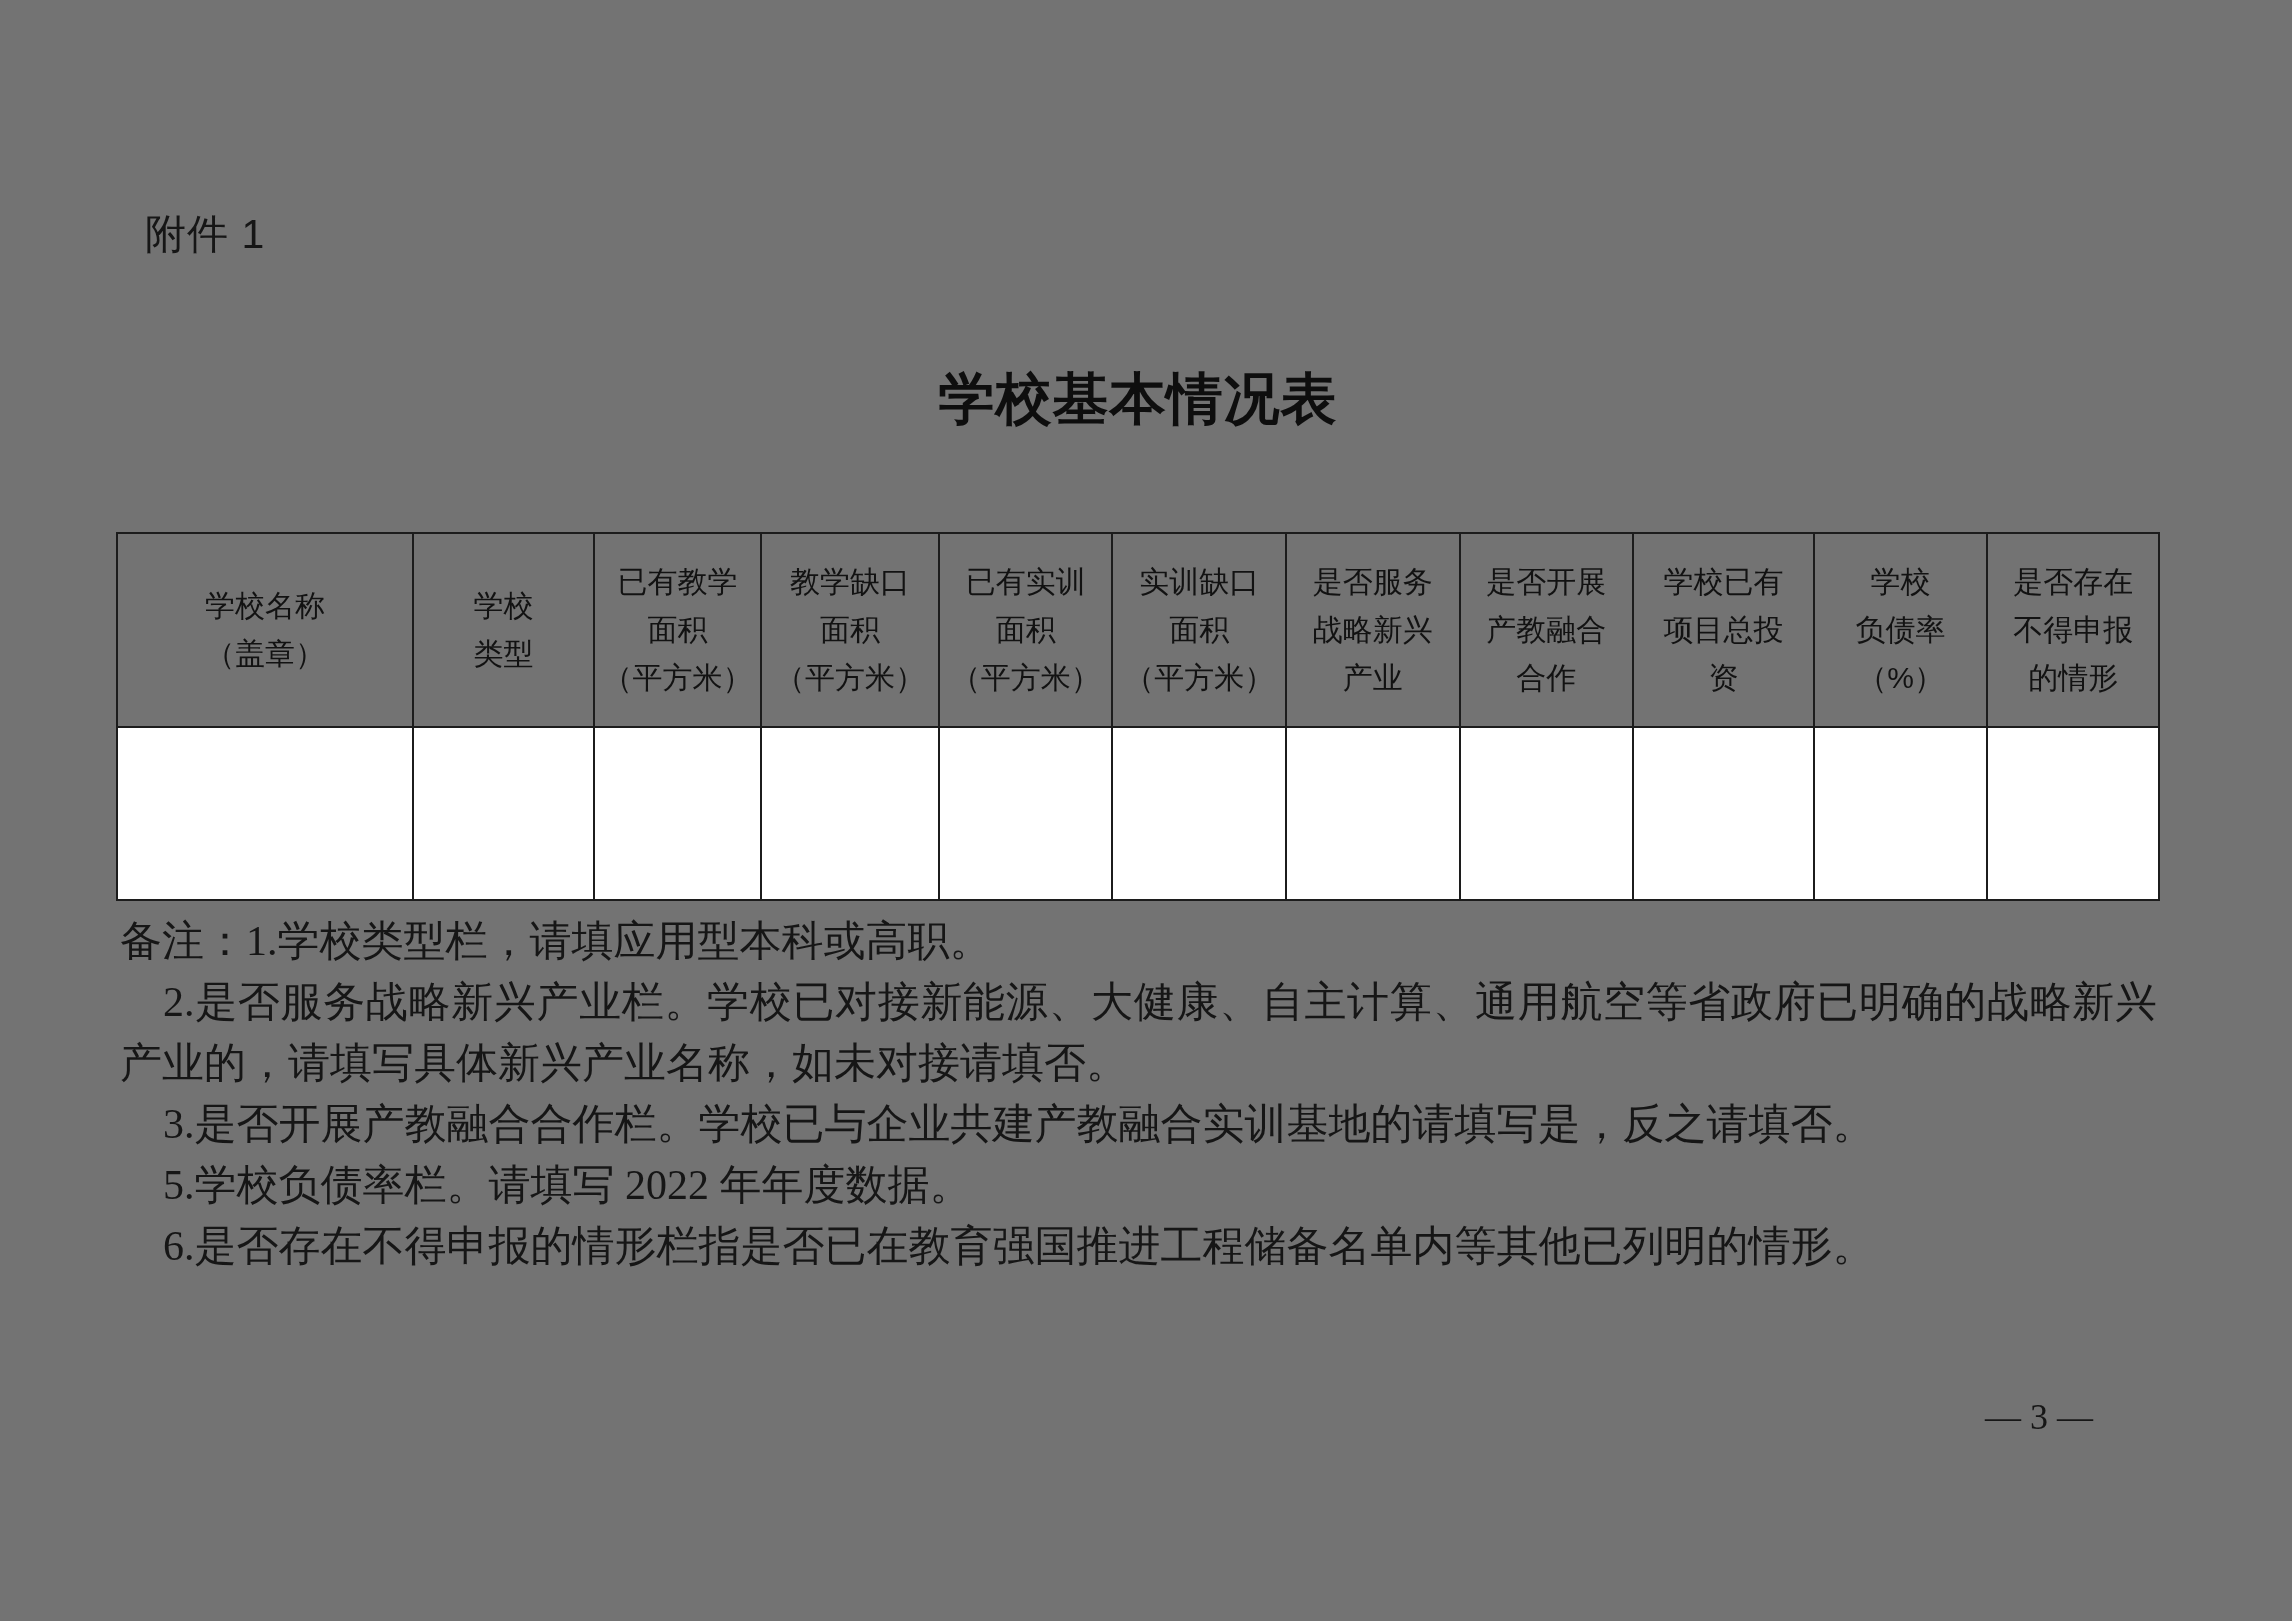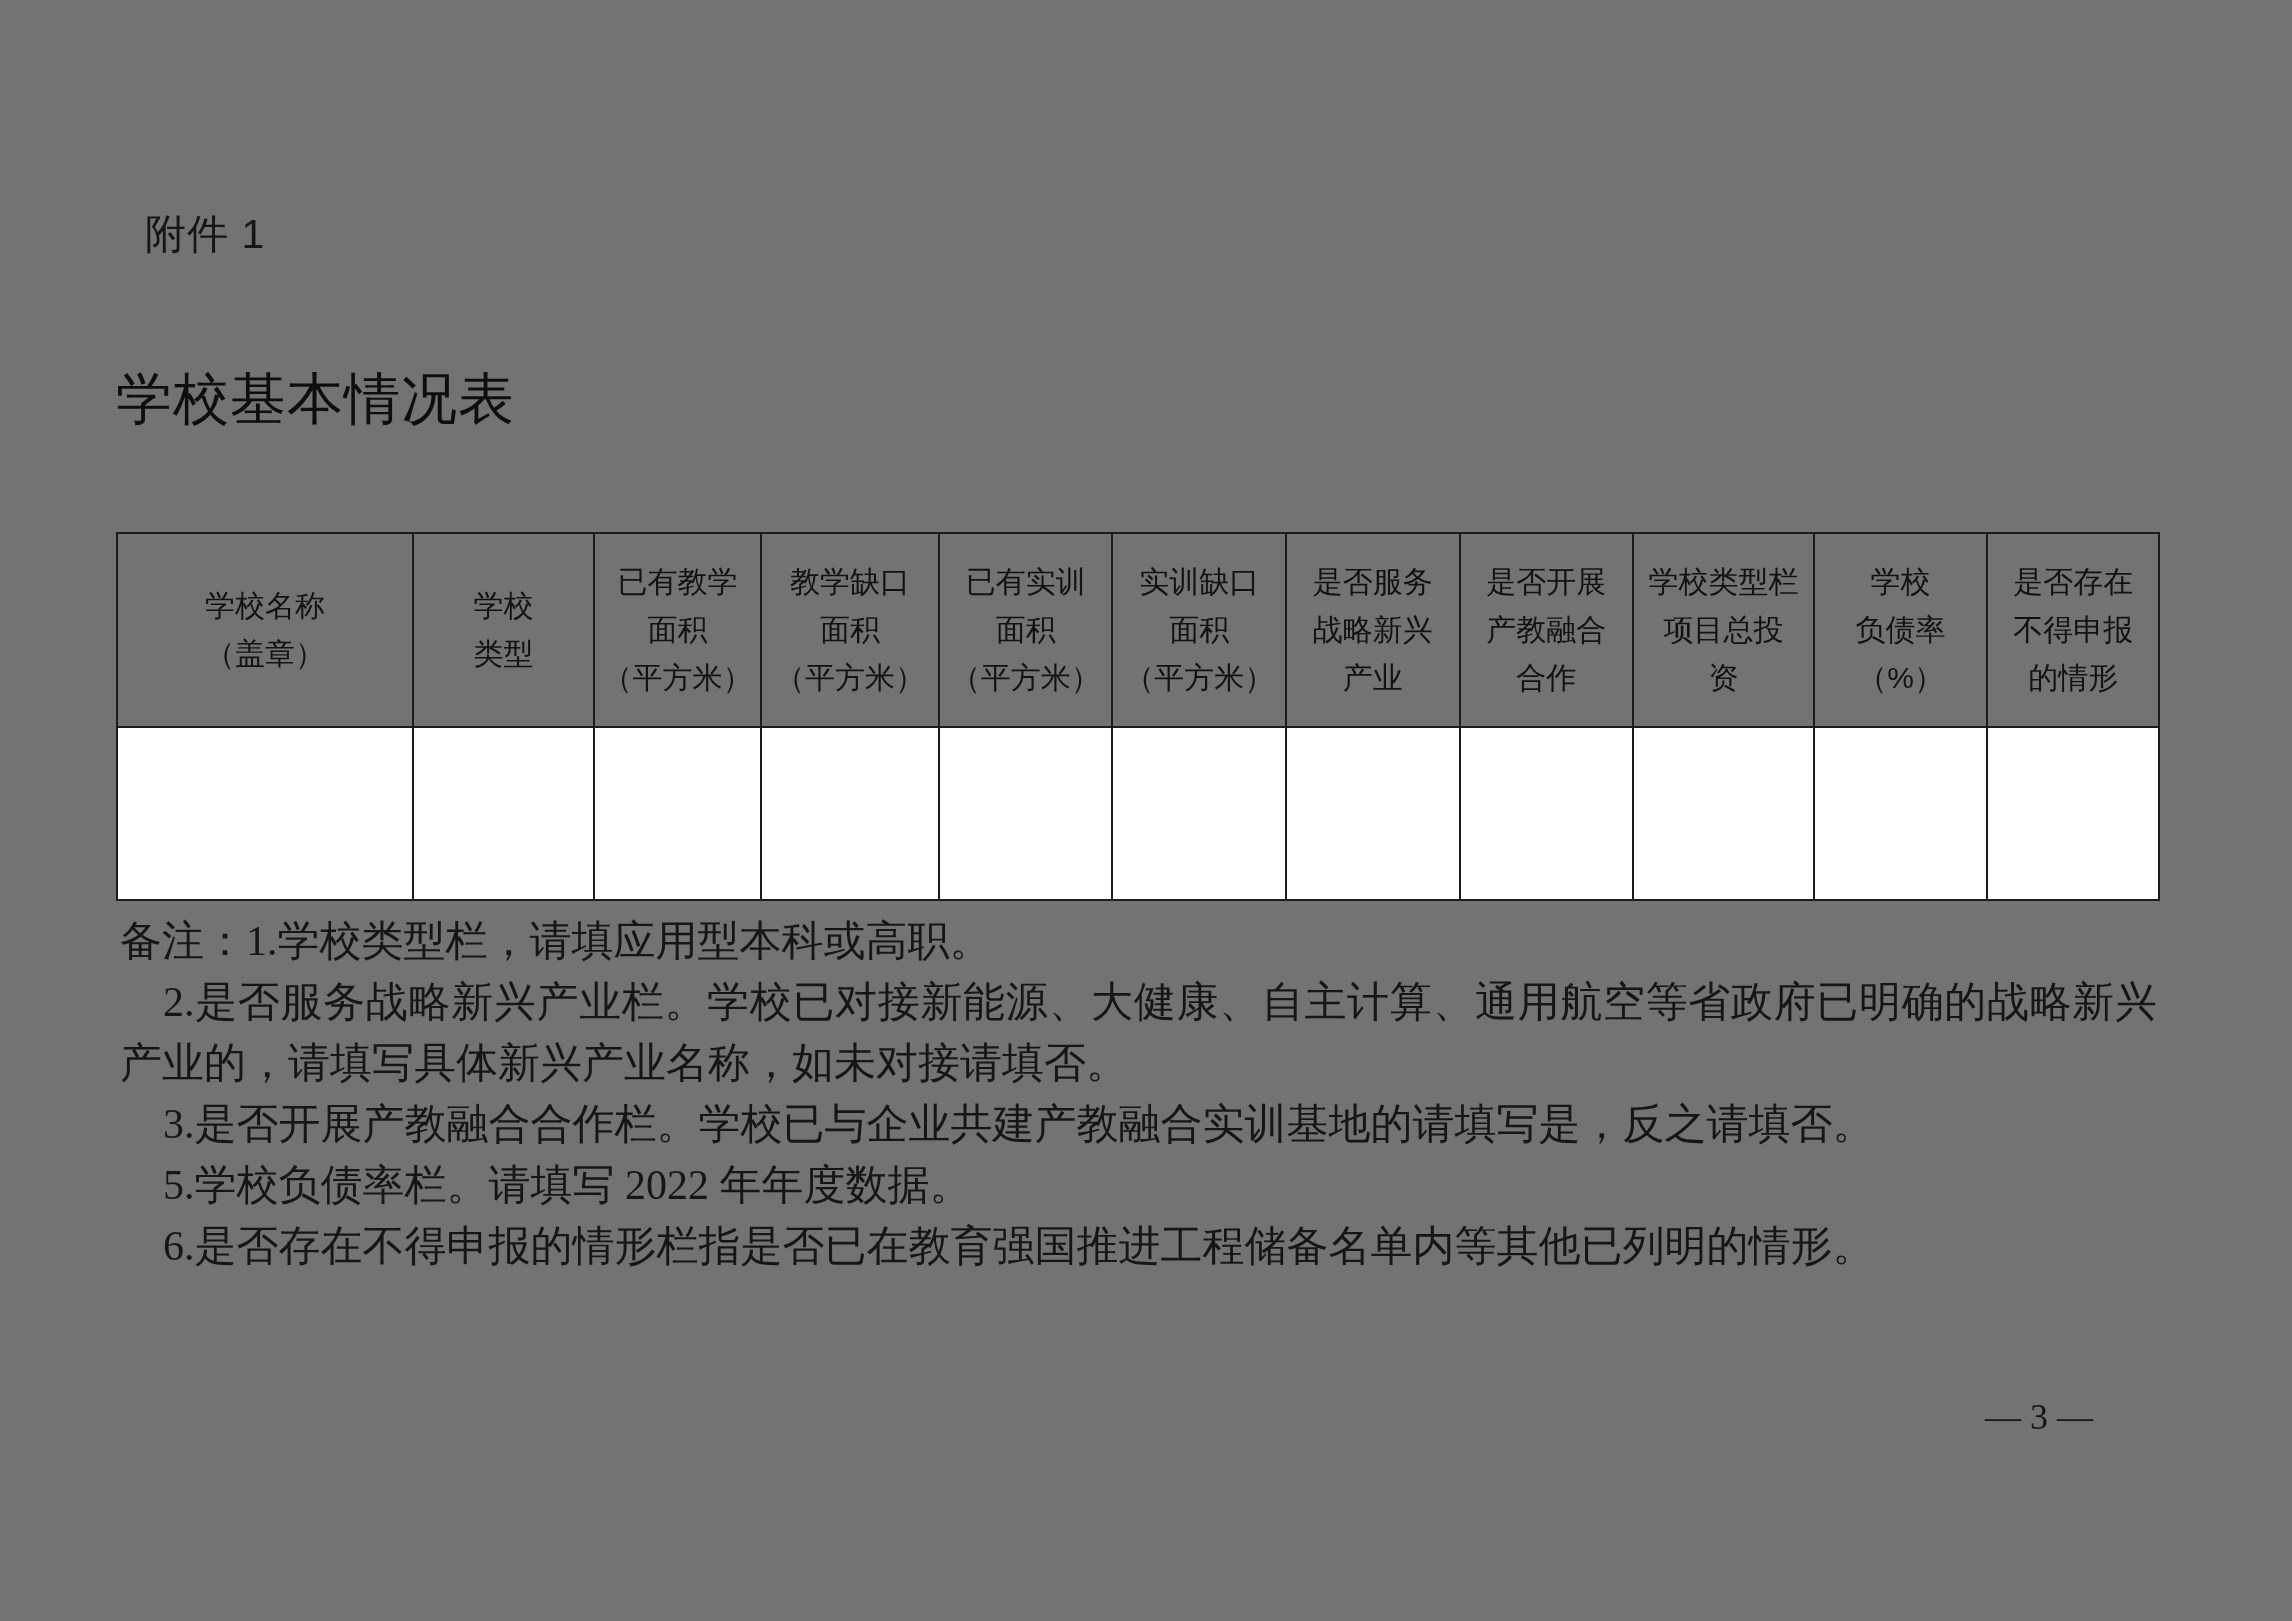--- a/index.html
+++ b/index.html
@@ -24,22 +24,23 @@
     font-size: 41px;
     line-height: 1.1;
     color: #161616;
     letter-spacing: 1px;
   }
   .doc-title {
     position: absolute;
     left: 116px;
     top: 367px;
     width: 2044px;
+    text-align: center;
     font-family: "Liberation Serif", serif;
-    font-weight: normal;
+    font-weight: bold;
     font-size: 56px;
     line-height: 1.15;
     color: #0e0e0e;
     letter-spacing: 1px;
   }
   table.form-table {
     position: absolute;
     left: 116px;
     top: 516px;
     width: 2044px;
@@ -139,21 +140,21 @@
 （平方米）</th>
         <th>实训缺口
 面积
 （平方米）</th>
         <th>是否服务
 战略新兴
 产业</th>
         <th>是否开展
 产教融合
 合作</th>
-        <th>学校类型栏
+        <th>学校已有
 项目总投
 资</th>
         <th>学校
 负债率
 （%）</th>
         <th>是否存在
 不得申报
 的情形</th>
       </tr>
     </thead>

